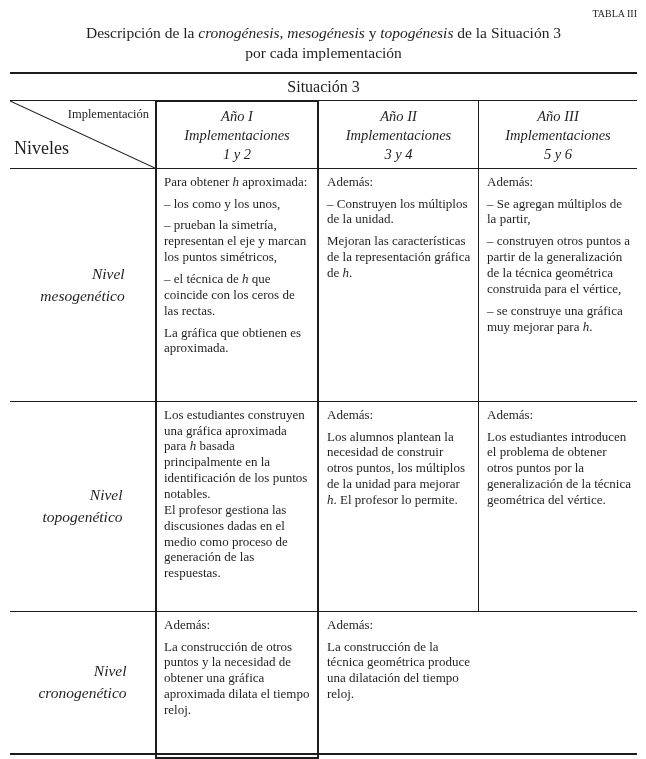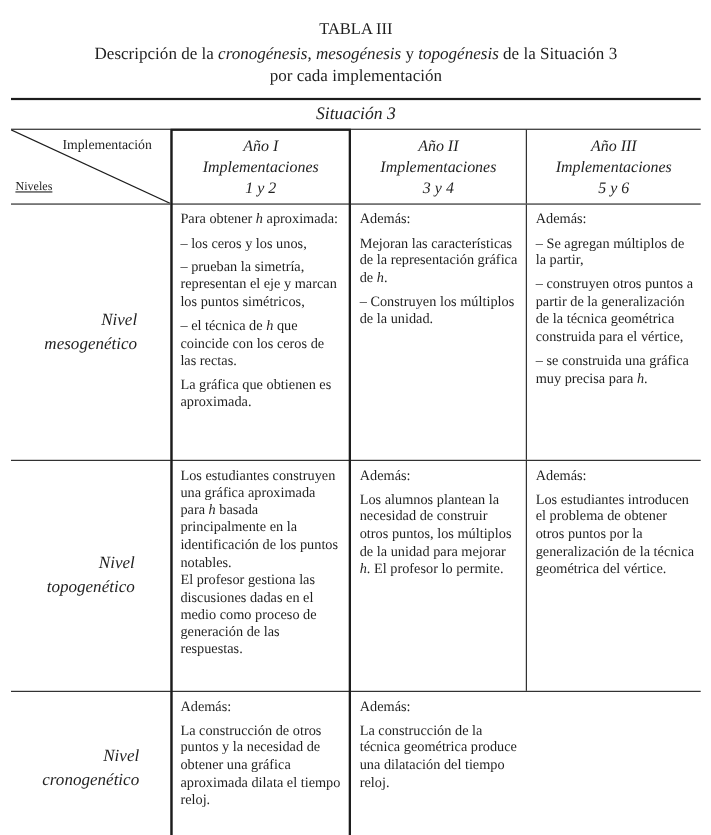--- a/index.html
+++ b/index.html
@@ -6,46 +6,46 @@
   body {
     width:646px; height:759px; overflow:hidden;
     font-family:"Liberation Serif","DejaVu Serif",serif;
     color:#1f1f1f;
     -webkit-font-smoothing:antialiased;
   }
   .page { padding:6px 9px 0 10px; }
 
   
   .title-block { text-align:center; }
-  .table-title { font-size:15px; margin:13px 0 4px; font-weight:normal; }
+  .table-title { font-size:10px; margin:2px 0 4px; font-weight:normal;text-align:right; }
   .table-subtitle { font-size:15.5px; line-height:1.28; }
   .it { font-style:italic; }
 
   
   .table-wrap {
     position:relative; margin-top:9px; width:627px;
     border-top:2px solid #1c1c1c; border-bottom:2px solid #1c1c1c;
   }
   .caption-row {
     height:26px; line-height:26px; text-align:center;
-    font-style:italic; font-size:16px;
+    font-size:16px;
     border-bottom:1px solid #1c1c1c;
   }
   .grid-row { display:grid; grid-template-columns:145px 163px 160px 159px; }
 
   .header-row { border-bottom:1px solid #1c1c1c; min-height:67px; }
   .hcell {
     border-left:1px solid #1c1c1c; text-align:center;
     font-style:italic; font-size:14.5px; line-height:1.32; padding-top:6px;
   }
   .hcell .lines { white-space:pre-line; }
   .corner { position:relative; border-left:none; font-style:normal; }
   .corner svg { position:absolute; left:0; top:0; width:100%; height:100%; display:block; }
-  .corner-top { position:absolute; top:5px; right:17px; font-size:12.5px; }
-  .corner-bottom { position:absolute; bottom:7px; left:4px; font-size:11px;text-decoration:underline; }
+  .corner-top { position:absolute; top:5px; right:6px; font-size:12.5px; }
+  .corner-bottom { position:absolute; bottom:7px; left:4px; font-size:18px; }
 
   .trow { border-bottom:1px solid #1c1c1c; }
   .trow:last-child { border-bottom:none; }
   [data-name="table-body"] .trow:nth-child(1) { min-height:232px; }
   [data-name="table-body"] .trow:nth-child(2) { min-height:209px; }
   [data-name="table-body"] .trow:nth-child(3) { min-height:141px; }
 
   .label-cell {
     display:flex; align-items:center; justify-content:center;
     text-align:right; font-style:italic; font-size:15.5px; line-height:1.4;
@@ -105,35 +105,35 @@
     </div>
 
     <div data-name="table-body">
         <div class="grid-row trow" data-name="table-row">
           <div class="label-cell" data-name="row-label-cell">
             <div class="row-label" data-name="row-label">Nivel
 mesogenético</div>
           </div>
           <div class="body-cell" data-name="content-cell">
             <p class="para" data-name="paragraph"><span data-name="text-run">Para obtener </span><span class="it" data-name="italic-text">h</span><span data-name="text-run"> aproximada:</span></p>
-            <p class="para" data-name="paragraph"><span data-name="text-run">– los ceros y los unos,</span></p>
+            <p class="para" data-name="paragraph"><span data-name="text-run">– los como y los unos,</span></p>
             <p class="para" data-name="paragraph"><span data-name="text-run">– prueban la simetría, representan el eje y marcan los puntos simétricos,</span></p>
             <p class="para" data-name="paragraph"><span data-name="text-run">– el técnica de </span><span class="it" data-name="italic-text">h</span><span data-name="text-run"> que coincide con los ceros de las rectas.</span></p>
             <p class="para" data-name="paragraph"><span data-name="text-run">La gráfica que obtienen es aproximada.</span></p>
           </div>
           <div class="body-cell" data-name="content-cell">
             <p class="para" data-name="paragraph"><span data-name="text-run">Además:</span></p>
+            <p class="para" data-name="paragraph"><span data-name="text-run">– Construyen los múltiplos de la unidad.</span></p>
             <p class="para" data-name="paragraph"><span data-name="text-run">Mejoran las características de la representación gráfica de </span><span class="it" data-name="italic-text">h</span><span data-name="text-run">.</span></p>
-            <p class="para" data-name="paragraph"><span data-name="text-run">– Construyen los múltiplos de la unidad.</span></p>
           </div>
           <div class="body-cell" data-name="content-cell">
             <p class="para" data-name="paragraph"><span data-name="text-run">Además:</span></p>
             <p class="para" data-name="paragraph"><span data-name="text-run">– Se agregan múltiplos de la partir,</span></p>
             <p class="para" data-name="paragraph"><span data-name="text-run">– construyen otros puntos a partir de la generalización de la técnica geométrica construida para el vértice,</span></p>
-            <p class="para" data-name="paragraph"><span data-name="text-run">– se construida una gráfica muy precisa para </span><span class="it" data-name="italic-text">h</span><span data-name="text-run">.</span></p>
+            <p class="para" data-name="paragraph"><span data-name="text-run">– se construye una gráfica muy mejorar para </span><span class="it" data-name="italic-text">h</span><span data-name="text-run">.</span></p>
           </div>
         </div>
         <div class="grid-row trow" data-name="table-row">
           <div class="label-cell" data-name="row-label-cell">
             <div class="row-label" data-name="row-label">Nivel
 topogenético</div>
           </div>
           <div class="body-cell" data-name="content-cell">
             <p class="para" data-name="paragraph"><span data-name="text-run">Los estudiantes construyen una gráfica aproximada para </span><span class="it" data-name="italic-text">h</span><span data-name="text-run"> basada principalmente en la identificación de los puntos notables.</span><br><span data-name="text-run">El profesor gestiona las discusiones dadas en el medio como proceso de generación de las respuestas.</span></p>
           </div>

